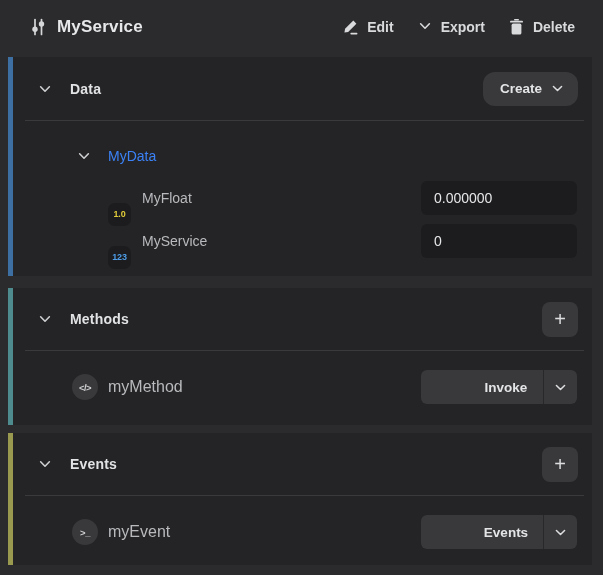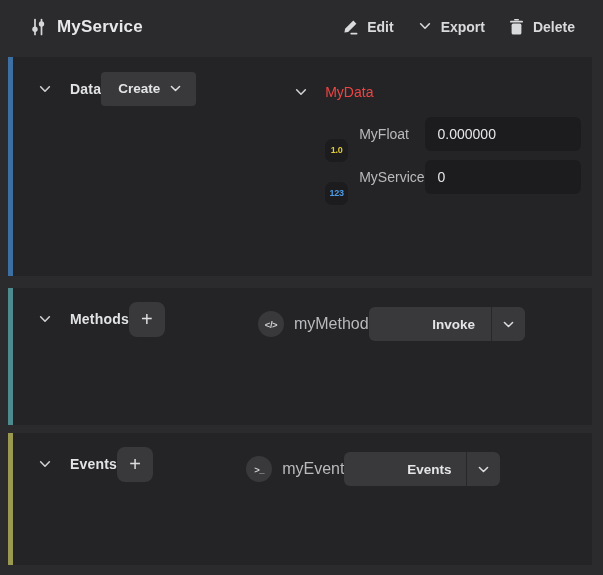--- a/index.html
+++ b/index.html
@@ -19,46 +19,46 @@
   .icon { display:inline-flex; align-items:center; justify-content:center; }
   .topbar-actions { display:flex; align-items:center; gap:24px; }
   .action-btn {
     display:flex; align-items:flex-start; gap:9px; background:none; border:none;
     color:#d9dadc; font-family:inherit; font-size:14px; font-weight:700; cursor:pointer;
   }
   .panel {
     margin:0 11px 0 8px;
     background: var(--panel-bg, #242426);
     border-left:5px solid #666;
-    display:flex; 
+    display:flex; flex-direction:column;
   }
   .panel.data   { margin-top:4px; height:219px; border-left-color: var(--data-accent, #3d6fa3); }
   .panel.methods{ margin-top:12px; height:137px; border-left-color: var(--methods-accent, #4e8b8e); }
   .panel.events { margin-top:8px;  height:132px; border-left-color: var(--events-accent, #99994f); }
   .panel-header {
     display:flex; align-items:center;
     padding:0 14px 0 25px; flex:0 0 auto;
   }
   .panel.data .panel-header { height:63px; }
   .panel.methods .panel-header, .panel.events .panel-header { height:62px; }
   .sec-title { font-size:14px; font-weight:700; color:#e2e3e5; margin-left:18px; letter-spacing:.2px; }
   .spacer { flex:1; }
   .divider { height:1px; background:#3a3a3c; margin:0 8px 0 12px; flex:0 0 auto; }
   .chev-btn { background:none; border:none; color:#cfd0d2; cursor:pointer; display:inline-flex; padding:0; }
   .btn {
-    background: var(--control-bg, #39393b); border:none; border-radius:4px;
+    background: var(--control-bg, #39393b); border:none; border-radius:12px;
     color:#e4e5e7; font-family:inherit; font-size:13.5px; font-weight:600;
     display:flex; align-items:center; justify-content:center; cursor:pointer;
   }
   .create-btn { height:34px; padding:0 14px 0 17px; gap:9px; }
   .plus-btn { width:36px; height:35px; border-radius:8px; font-size:20px; font-weight:400; color:#dcdddf; line-height:1; }
   .panel-body { padding:0 15px 0 0; }
   .row { display:flex; align-items:center; }
   .group-row { margin:18px 0 8px 64px; height:34px; }
-  .group-label { font-size:14px; color:#ef4444; margin-left:17px; }
+  .group-label { font-size:14px; color:#3b82f6; margin-left:17px; }
   .field-row { margin-left:95px; height:34px; }
   .field-row + .field-row { margin-top:9px; }
   .type-badge {
     width:23px; height:23px; border-radius:7px; background: var(--input-bg, #1c1c1e);
     display:flex; align-items:center; justify-content:center;
     font-size:9px; font-weight:700; letter-spacing:-.2px;margin-top:32px;
   }
   .type-badge.float { color: var(--float-type-color, #e0cb3a); }
   .type-badge.int   { color: var(--integer-type-color, #4d9ce6); }
   .field-label { font-size:14px; color:#b9babd; margin-left:11px; }

